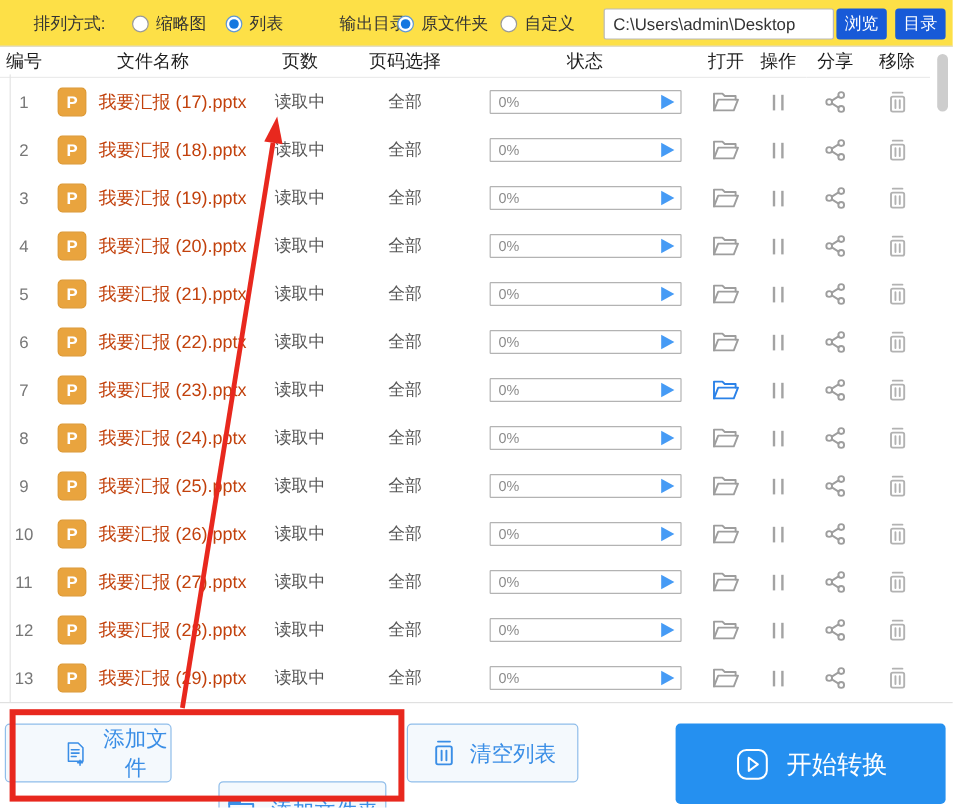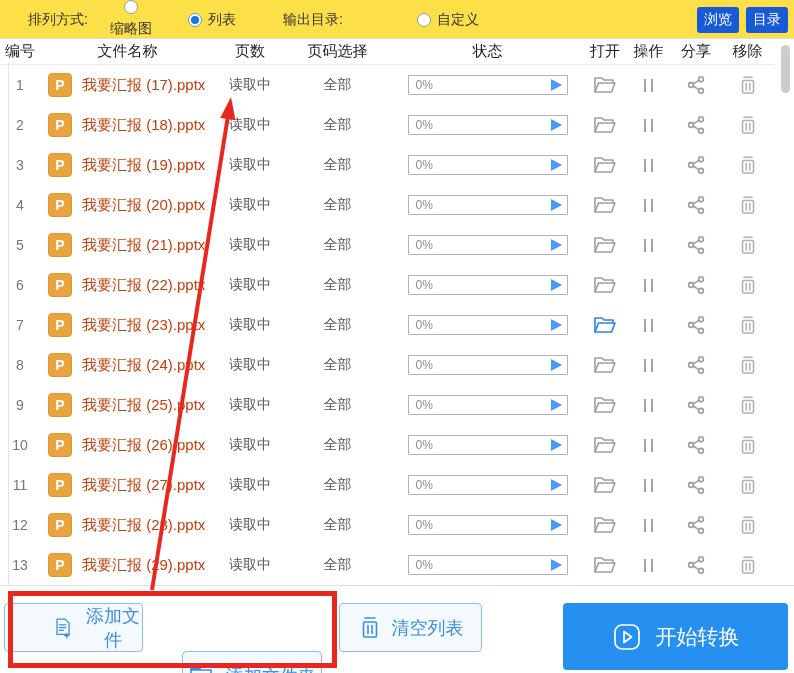--- a/index.html
+++ b/index.html
@@ -106,38 +106,45 @@
   .arrow-overlay { position:absolute; left:0; top:0; width:794px; height:673px; pointer-events:none; z-index:41; }
 </style>
 </head>
 <body>
 
 <div class="topbar">
   <div class="abs" style="left:28px;">
       <span class="tb-label">排列方式:</span>
     </div>
 
-  <div class="abs radio-item" style="left:110px;flex-direction:column;">
+  <div class="abs radio-item" style="left:110px;">
     <span class="radio-dot"></span>
     <span>缩略图</span>
   </div>
   <div class="abs radio-item checked" style="left:188px;font-family:Liberation Mono, monospace;">
     <span class="radio-dot"></span>
     <span>列表</span>
   </div>
 
   <div class="abs" style="left:283px;">
       <span class="tb-label">输出目录:</span>
     </div>
 
+  <div class="abs radio-item checked" style="left:331px;">
+    <span class="radio-dot"></span>
+    <span>原文件夹</span>
+  </div>
   <div class="abs radio-item" style="left:417px;">
     <span class="radio-dot"></span>
     <span>自定义</span>
   </div>
 
+  <div class="abs" style="left:503px;">
+    <input class="path-input" value="C:\Users\admin\Desktop" style="">
+  </div>
   <div class="abs" style="left:697px;">
     <button class="blue-btn">浏览</button>
   </div>
   <div class="abs" style="left:746px;">
     <button class="blue-btn">目录</button>
   </div>
 </div>
 
 <div class="grid-row thead">
   <div class="hcell">编号</div>

